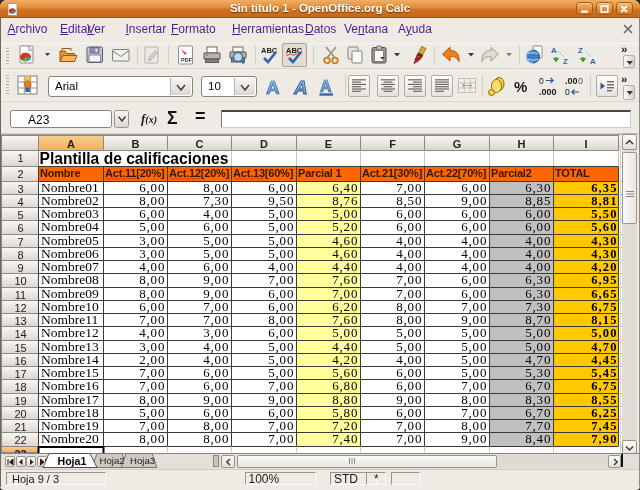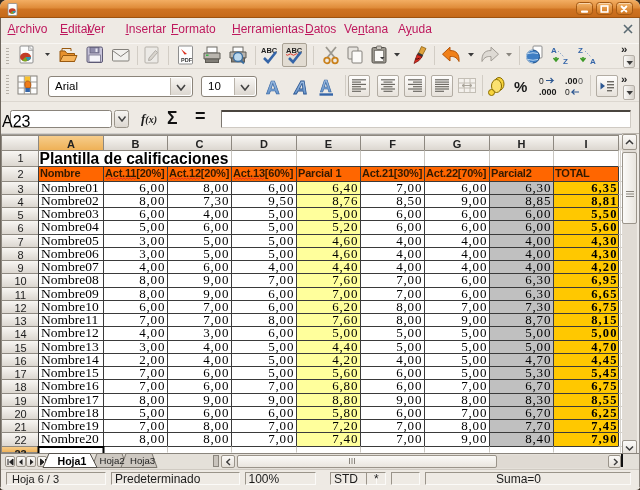--- a/index.html
+++ b/index.html
@@ -1,20 +1,20 @@
 <!DOCTYPE html>
 <html><head><meta charset="utf-8"><style>
 *{margin:0;padding:0;box-sizing:border-box}
 html,body{width:640px;height:490px;background:#332a20;font-family:"Liberation Sans",sans-serif;overflow:hidden}
 #win{position:absolute;left:0;top:0;width:640px;height:490px;background:#eeeae4;border-radius:7px 7px 4px 4px;overflow:hidden}
 #tbar{position:absolute;left:0;top:0;width:640px;height:18px;background:linear-gradient(#f3ae63,#e08c3a 45%,#cf7322 55%,#c56a1a);border-bottom:1px solid #9e5310}
 #title{position:absolute;left:0;top:2px;width:640px;text-align:center;font-size:11.5px;font-weight:bold;color:#fff;text-shadow:0 1px 1px rgba(100,45,0,.9)}
 .wbtn{position:absolute;top:1.5px;width:17px;height:13.5px;border-radius:3.5px;background:linear-gradient(#f4b468,#d0751f);border:1px solid #a35812;box-shadow:inset 0 1px 0 rgba(255,255,255,.45)}
 #menubar{position:absolute;left:1px;top:19px;width:638px;height:23px;background:#eeeae4}
-.mi{position:absolute;top:22px;font-size:12px;color:#be185d}
+.mi{position:absolute;top:22px;font-size:12px;color:#4c1d95}
 #tb1{position:absolute;left:1px;top:43px;width:638px;height:26px;background:#eeeae4;border-top:1px solid #f8f6f3;border-bottom:1px solid #dcd7d0}
 #tb2{position:absolute;left:1px;top:70px;width:638px;height:32px;background:#eeeae4;border-bottom:1px solid #dcd7d0}
 #fbar{position:absolute;left:1px;top:103px;width:638px;height:30px;background:#eeeae4}
 .sep1{position:absolute;top:3px;width:1px;height:19px;background:#d2cdc5}
 .sep2{position:absolute;top:5px;width:1px;height:21px;background:#d2cdc5}
 .grip{position:absolute;left:5px;width:3px;background:repeating-linear-gradient(#b6b0a7 0,#b6b0a7 1px,transparent 1px,transparent 3px)}
 .combo{position:absolute;background:#fff;border:1px solid #8b847a;border-radius:3px}
 .dd{position:absolute;right:1px;top:1px;bottom:1px;background:linear-gradient(#f7f5f2,#dcd7d0);border-left:1px solid #b9b3aa;border-radius:0 2px 2px 0}
 .chev{position:absolute;left:4px;top:6px;width:6px;height:6px}
 #tabbar{position:absolute;left:1px;top:453px;width:638px;height:15.5px;background:#e4e0d9;border-top:1px solid #8a857d}
@@ -24,20 +24,21 @@
 </style></head><body>
 <div id="win">
 
 <div id="tbar"></div>
 <svg style="position:absolute;left:7px;top:3px" width="12" height="13">
 <rect x="1" y="0.5" width="9" height="12" rx="1" fill="#fdfdfd" stroke="#8c8c8c" stroke-width="0.8"></rect>
 <ellipse cx="5.3" cy="8" rx="3.4" ry="2.7" fill="#c33d26"></ellipse>
 <path d="M5.3 8 L8.7 8 A3.4 2.7 0 0 1 6.4 10.5 Z" fill="#2e97b2"></path>
 <path d="M5.3 8 L6.4 10.5 A3.4 2.7 0 0 1 3.4 10.4 Z" fill="#7ba821"></path>
 </svg>
+<div id="title">Sin título 1 - OpenOffice.org Calc</div>
 <div class="wbtn" style="left:576px"></div>
     <div class="wbtn" style="left:596px"></div>
     <div class="wbtn" style="left:616px"></div>
 <svg style="position:absolute;left:576px;top:1.5px" width="57" height="14">
       <rect x="5" y="8.6" width="7" height="2.2" rx="0.8" fill="#fff"></rect>
       <rect x="25.2" y="4" width="6.6" height="6" fill="none" stroke="#fff" stroke-width="1.6"></rect>
       <path d="M45.6 4.5 L50.4 9.5 M50.4 4.5 L45.6 9.5" stroke="#fff" stroke-width="1.9" stroke-linecap="round"></path>
     </svg>
 <div id="menubar"></div>
 <div class="mi" style="left:7.5px"><u>A</u>rchivo</div>
@@ -287,21 +288,21 @@
 <div style="position:absolute;left:623px;top:85px;width:12px;height:15px;background:linear-gradient(90deg,#fbfaf8,#d6d1ca);border:1px solid #b5afa7;border-radius:2px"></div>
 <svg style="position:absolute;left:625.5px;top:90px" width="8" height="6">
       <path d="M0.5 1 l6.5 0 l-3.25 4 Z" fill="#3a3a3a"></path>
     </svg>
 <div id="fbar"></div>
 <div style="position:absolute;left:10px;top:110px;width:102px;height:17.5px;background:#fff;border:1px solid #8a847b;border-radius:2.5px"></div>
 <div style="position:absolute;left:114px;top:110px;width:14.5px;height:17.5px;background:linear-gradient(#f7f5f2,#dcd7d0);border:1px solid #9a948a;border-radius:2.5px"></div>
 <svg style="position:absolute;left:116.5px;top:115px" width="10" height="8">
       <path d="M1.5 1.5 L5 6 L8.5 1.5" fill="none" stroke="#444" stroke-width="1.4"></path>
     </svg>
-<div style="position:absolute;left:2px;top:112.5px;font-size:16px;color:#000">A23</div>
+<div style="position:absolute;left:28px;top:112.5px;font-size:12px;color:#000">A23</div>
 <div style="position:absolute;left:141px;top:110.5px;font-family:'Liberation Serif',serif;font-style:italic;font-weight:bold;font-size:13px;color:#1a1a1a">f<span style="font-size:10px">(x)</span></div>
 <div style="position:absolute;left:167px;top:108px;font-size:17.5px;font-weight:bold;color:#111">Σ</div>
 <div style="position:absolute;left:195px;top:106px;font-size:18px;font-weight:bold;color:#111">=</div>
 <div style="position:absolute;left:221px;top:110px;width:410px;height:18px;background:#fff;border-style:solid;border-width:2px 1px 1px 1px;border-color:#4a453f #cfcac3 #cfcac3 #7b766f;border-radius:1px"></div>
 <div style="position:absolute;left:0;top:132.6px;width:640px;height:1px;background:#b9b4ac"></div>
 <svg id="grid" width="640" height="321" style="position:absolute;left:0;top:133px">
 <rect x="0" y="0" width="622" height="321" fill="#ffffff"></rect>
 <defs>
         <linearGradient id="gh" x1="0" y1="0" x2="0" y2="1">
           <stop offset="0" stop-color="#f9f7f4"></stop>
@@ -710,34 +711,28 @@
 <div style="position:absolute;left:236px;top:454.5px;width:372px;height:13px;background:#dfdad3"></div>
 <div style="position:absolute;left:237px;top:454.5px;width:260px;height:13px;background:linear-gradient(#fbfaf8,#e9e5de);border:1px solid #9a948a;border-radius:2px"></div>
 <div style="position:absolute;left:349px;top:458px;width:1px;height:6px;background:#8a857d;box-shadow:2.5px 0 0 #8a857d,5px 0 0 #8a857d"></div>
 <div style="position:absolute;left:608px;top:454.5px;width:13px;height:13px;background:linear-gradient(#fbfaf8,#e4dfd8);border:1px solid #9a948a;border-radius:2px"></div>
 <svg style="position:absolute;left:612px;top:457.5px" width="7" height="8">
       <path d="M2 1 L5.2 4 L2 7" fill="none" stroke="#3a3a3a" stroke-width="1.4"></path>
     </svg>
 <div style="position:absolute;left:620.5px;top:454px;width:2px;height:13px;background:#111"></div>
 <div id="sbar"></div>
 <div class="sfield" style="left:6px;top:471.5px;width:100px">
-      <span style="position:absolute;left:5px;top:0px;font-size:11px">Hoja 6 / 3</span>
-    </div>
-<div class="sfield" style="left:111px;top:471.5px;width:129px">
-      <span style="position:absolute;left:3px;top:0px;font-size:12px">Predeterminado</span>
+      <span style="position:absolute;left:5px;top:0px;font-size:11px">Hoja 9 / 3</span>
     </div>
 <div class="sfield" style="left:245px;top:471.5px;width:71px">
       <span style="position:absolute;left:2.5px;top:0px;font-size:12px">100%</span>
     </div>
 <div class="sfield" style="left:330px;top:471.5px;width:47px">
       <span style="position:absolute;left:3px;top:0px;font-size:12px">STD</span>
     </div>
 <div class="sfield" style="left:366px;top:471.5px;width:20px">
       <span style="position:absolute;left:7px;top:0px;font-size:12px">*</span>
     </div>
 <div class="sfield" style="left:391px;top:471.5px;width:29px">
       <span style="position:absolute;left:0px;top:0px;font-size:12px"></span>
-    </div>
-<div class="sfield" style="left:425px;top:471.5px;width:206px">
-      <span style="position:absolute;left:70px;top:0px;font-size:12px">Suma=0</span>
     </div>
 <div style="position:absolute;left:0;top:18px;width:1px;height:469px;background:#6e675e"></div>
 <div style="position:absolute;left:639px;top:18px;width:1px;height:469px;background:#8f8982"></div>
 </div>
 </body></html>

